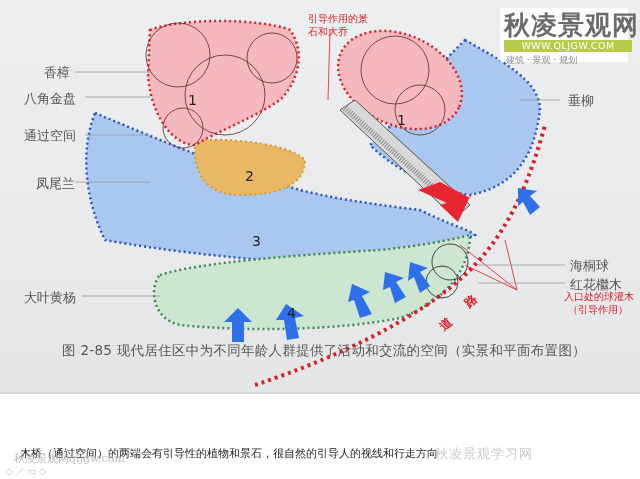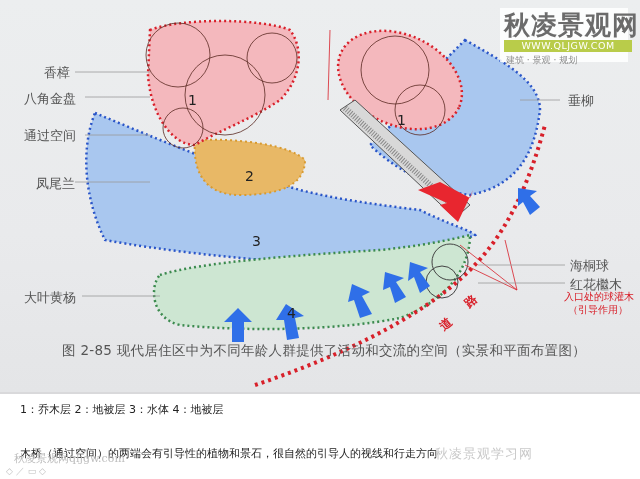--- a/index.html
+++ b/index.html
@@ -89,20 +89,24 @@
 
   <span class="label" style="left:44px;top:64px;">香樟</span>
   <span class="label" style="left:24px;top:90px;">八角金盘</span>
   <span class="label" style="left:24px;top:127px;">通过空间</span>
   <span class="label" style="left:36px;top:175px;">凤尾兰</span>
   <span class="label" style="left:24px;top:289px;">大叶黄杨</span>
   <span class="label" style="left:568px;top:92px;">垂柳</span>
   <span class="label" style="left:570px;top:257px;">海桐球</span>
   <span class="label" style="left:570px;top:276px;">红花檵木</span>
 
+  <div class="red-note" style="left:308px;top:12px;">
+    <div>引导作用的景</div>
+    <div>石和大乔</div>
+  </div>
   <div class="red-note" style="left:528px;top:290px;margin-left:36px;">
     <div>入口处的球灌木</div>
     <div style="padding-left:4px;">（引导作用）</div>
   </div>
   <span class="red-note" style="left:440px;top:318px;font-size:12px;font-weight:bold;transform:rotate(-40deg);">道</span>
   <span class="red-note" style="left:465px;top:295px;font-size:12px;font-weight:bold;transform:rotate(-40deg);">路</span>
 
   <span class="zone-num" style="left:188px;top:92px;">1</span>
   <span class="zone-num" style="left:397px;top:112px;">1</span>
   <span class="zone-num" style="left:245px;top:168px;">2</span>
@@ -112,18 +116,17 @@
   <div class="caption">图 2-85   现代居住区中为不同年龄人群提供了活动和交流的空间（实景和平面布置图）</div>
 
   <div class="wm">
     <div class="wm-title">秋凌景观网</div>
     <div class="wm-url">WWW.QLJGW.COM</div>
     <div class="wm-sub">建筑 · 景观 · 规划</div>
   </div>
 </div>
 
 <div class="notes">
-  <div class="note-line" style="top:8px;">1：乔木层  2：地被层  3：水体  4：地被层</div>
   <div class="note-line" style="top:52px;">木桥（通过空间）的两端会有引导性的植物和景石，很自然的引导人的视线和行走方向</div>
 </div>
 <div class="wm2">秋凌景观学习网</div>
 <div class="wm3">秋凌景观网qljgw.com</div>
 <div class="wm3-icons">◇ ／ ▭ ◇</div>
 
 </body></html>

